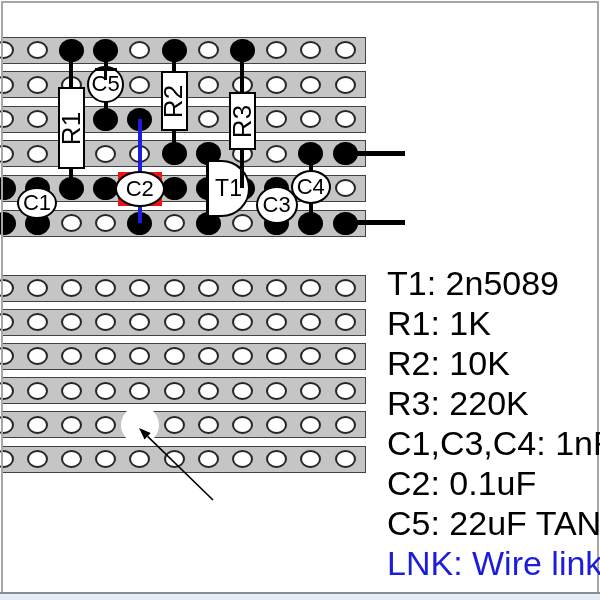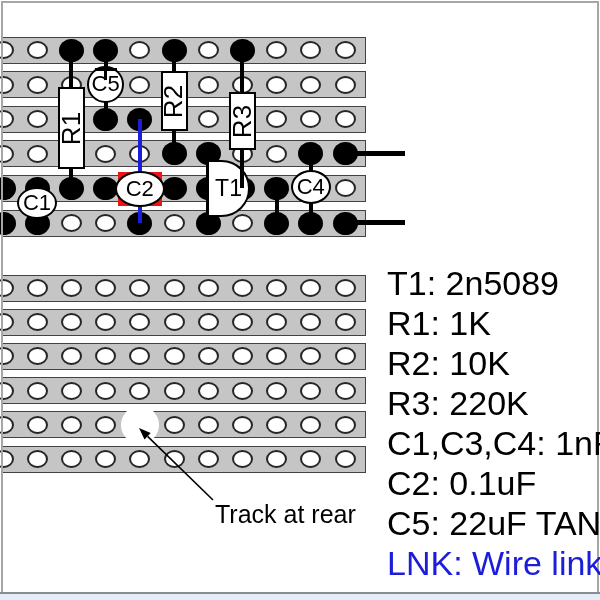--- a/index.html
+++ b/index.html
@@ -225,20 +225,23 @@
       </div>
       <div style="position: absolute; left: 94.6px; top: 67.5px; width: 22px; height: 3px; background: rgb(0, 0, 0);"></div>
       <div style="position: absolute; left: 104.1px; top: 58px; width: 3px; height: 22px; background: rgb(0, 0, 0);"></div>
       <div style="position: absolute; left: 17px; top: 187px; width: 40px; height: 32px; background: rgb(255, 255, 255); border: 2.5px solid rgb(0, 0, 0); border-radius: 50%; display: flex; align-items: center; justify-content: center;">
         <span style="font: 22px &quot;Liberation Sans&quot;, sans-serif;">C1</span>
       </div>
       <div style="position: absolute; left: 117.8px; top: 172px; width: 44px; height: 34px; background: rgb(238, 20, 20);"></div>
       <div style="position: absolute; left: 114.8px; top: 171px; width: 50px; height: 36px; background: rgb(255, 255, 255); border: 2.5px solid rgb(0, 0, 0); border-radius: 50%; display: flex; align-items: center; justify-content: center;">
         <span style="font: 22px &quot;Liberation Sans&quot;, sans-serif;">C2</span>
       </div>
+      <div style="position: absolute; left: 255.6px; top: 186px; width: 42px; height: 38px; background: rgb(255, 255, 255); border: 2.5px solid rgb(0, 0, 0); border-radius: 50%; display: flex; align-items: center; justify-content: center;">
+        <span style="font: 22px &quot;Liberation Sans&quot;, sans-serif;">C3</span>
+      </div>
       <div style="position: absolute; left: 290.8px; top: 170px; width: 40px; height: 34px; background: rgb(255, 255, 255); border: 2.5px solid rgb(0, 0, 0); border-radius: 50%; display: flex; align-items: center; justify-content: center;">
         <span style="font: 22px &quot;Liberation Sans&quot;, sans-serif;">C4</span>
       </div>
     </div>
 
   <div class="frame"></div>
 
   <div class="io-line ga"></div>
 
   <div class="io-line gnd"></div>
@@ -253,18 +256,17 @@
     <div class="parts-line">C5: 22uF TANT</div>
     <div class="parts-line lnk">LNK: Wire link</div>
   </div>
 
   <svg class="arrow-svg" width="600" height="600">
     <line x1="213" y1="500" x2="147.6" y2="436.4" stroke="#000" stroke-width="1.6"></line>
     <polygon points="139,428 150.7,433.1 144.5,439.6" fill="#000"></polygon>
   </svg>
 
   <div class="note">
-    <div>Track at rear</div>
   </div>
 
   <div class="bottom-band"></div>
 
 </div>
 
 </body></html>

